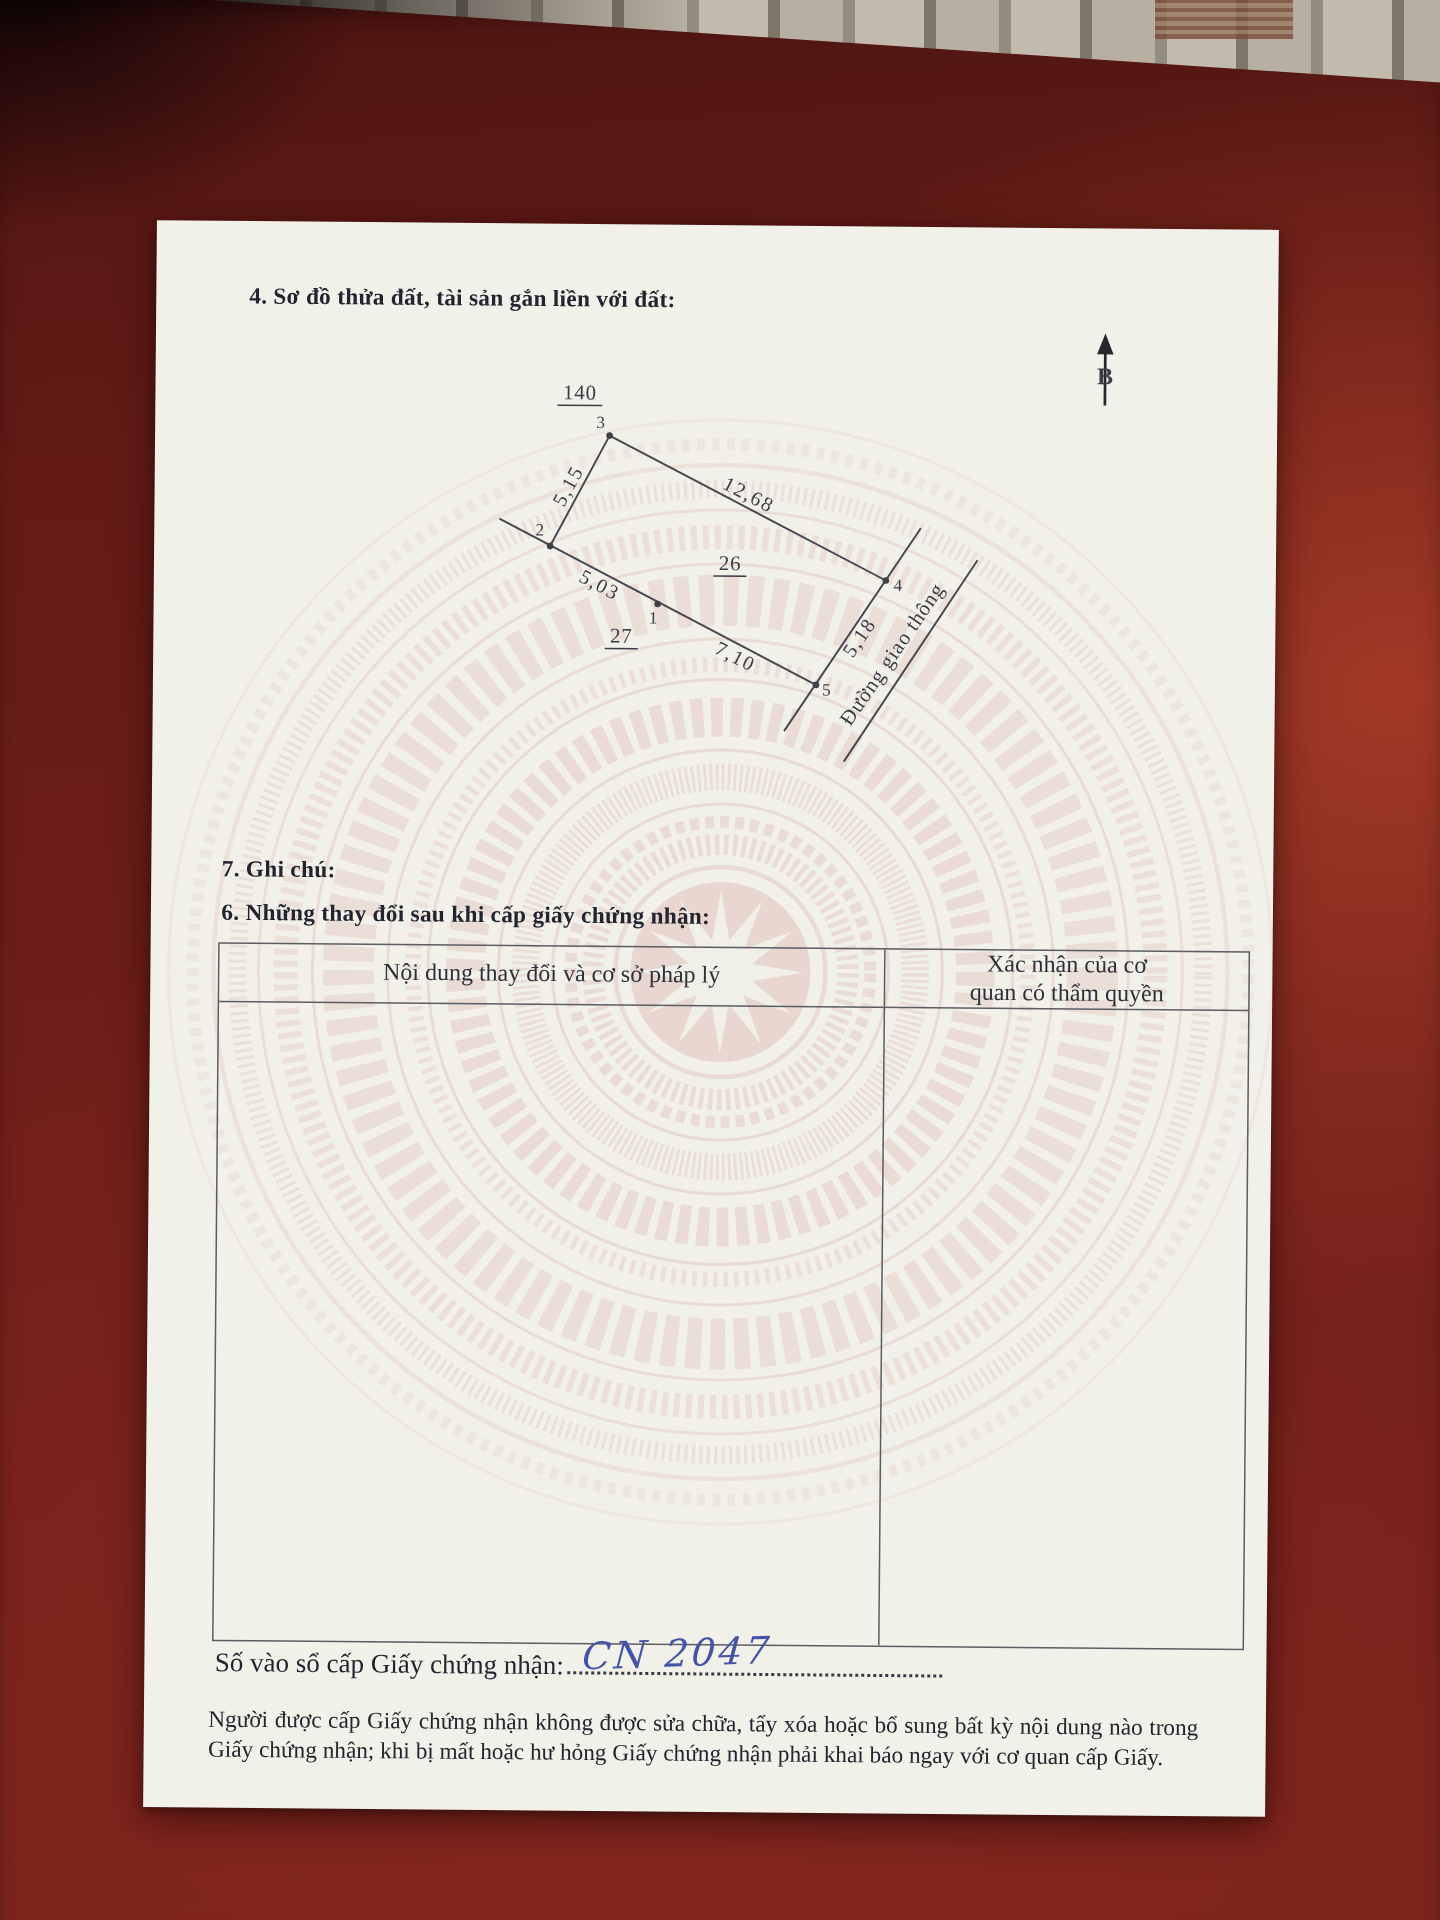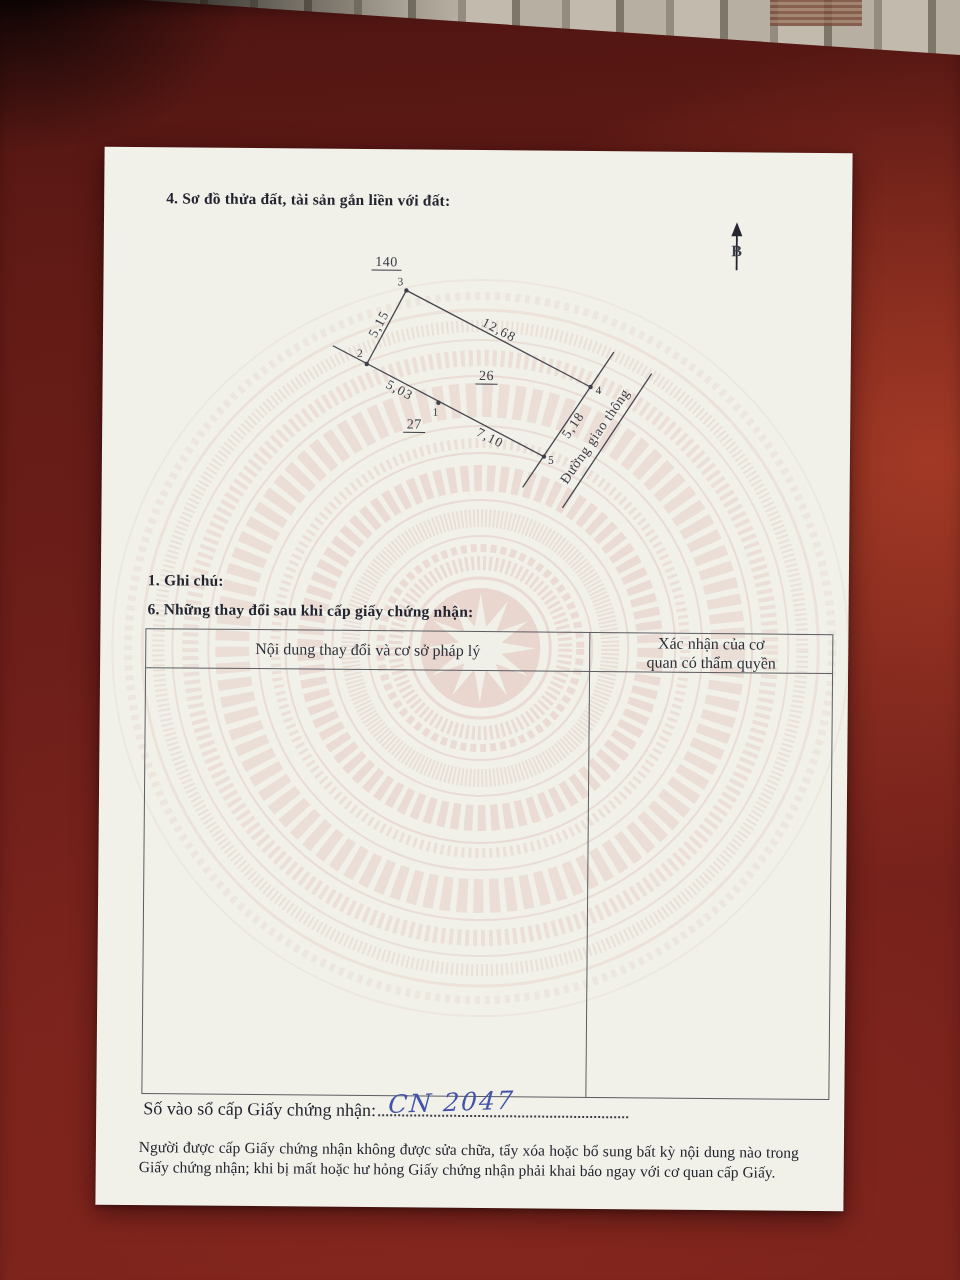--- a/index.html
+++ b/index.html
@@ -147,21 +147,21 @@
 
       <text class="roadtxt" x="494" y="291" text-anchor="middle" transform="rotate(-56 492 287)">Đường giao thông</text>
 
       <g>
         <line x1="633" y1="80" x2="633" y2="118" stroke="#26262e" stroke-width="1.8"></line>
         <polygon points="627.5,84 633,70 638.5,84" fill="#26262e"></polygon>
         <text class="north-b" x="633" y="104" text-anchor="middle" fill="#26262e">B</text>
       </g>
     </svg>
 
-    <div class="h-sec" id="h5">1. Ghi chú:</div>
+    <div class="h-sec" id="h5">7. Ghi chú:</div>
     <div class="h-sec" id="h6">6. Những thay đổi sau khi cấp giấy chứng nhận:</div>
 
     <div class="tbl">
       <div class="hdr">
         <div class="c1">Nội dung thay đổi và cơ sở pháp lý</div>
         <div class="c2">
           <span>Xác nhận của cơ</span>
           <span>quan có thẩm quyền</span>
         </div>
       </div>

